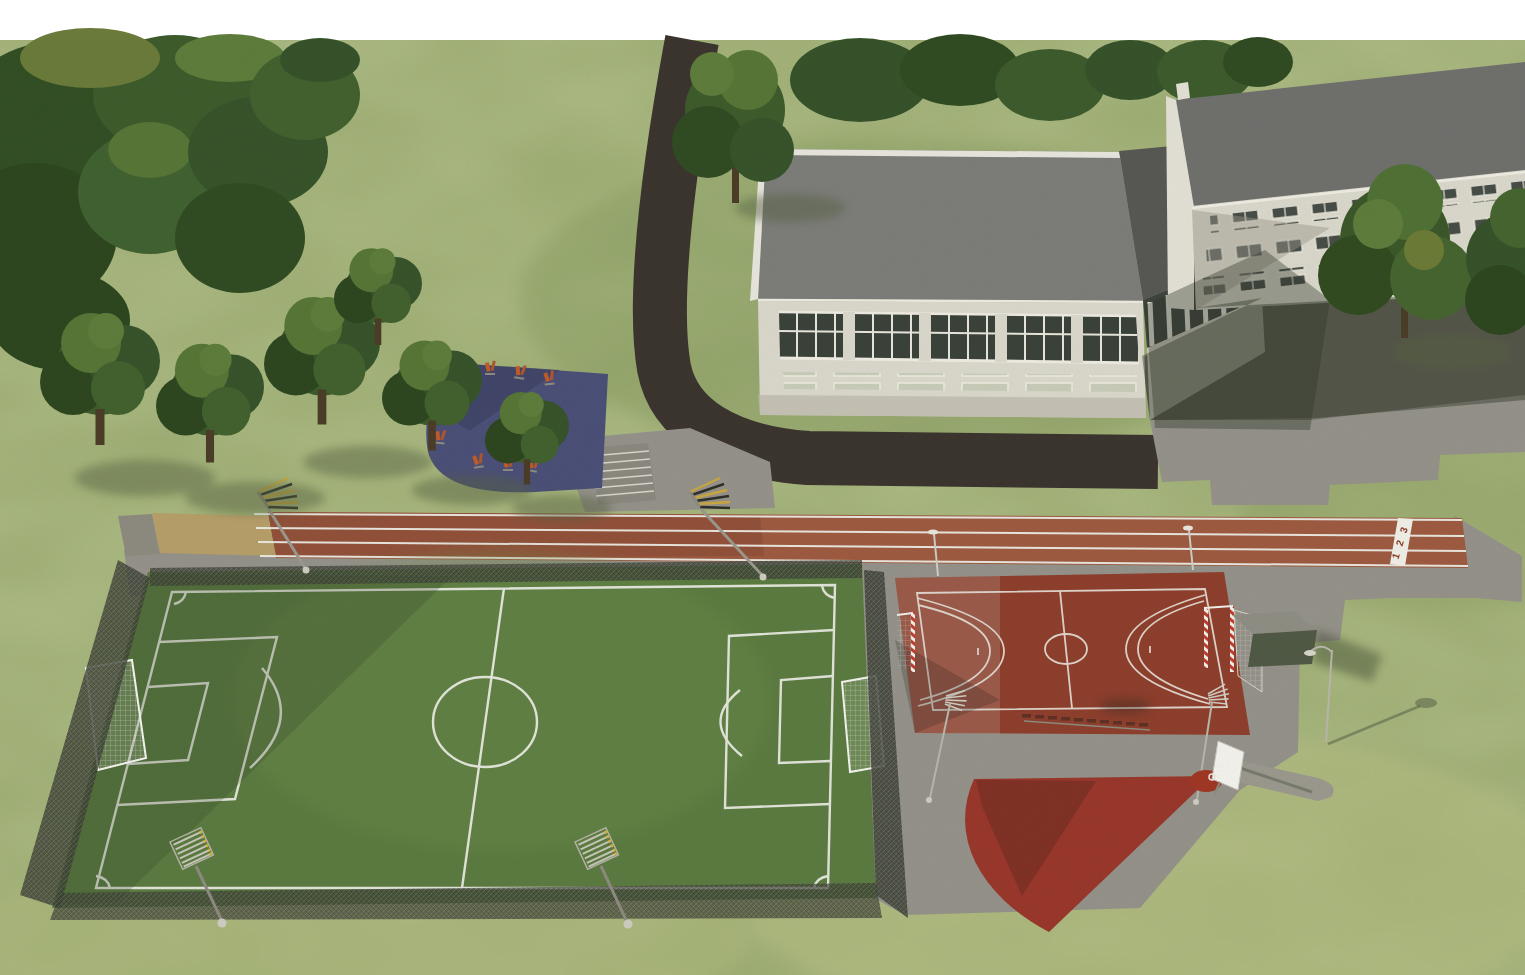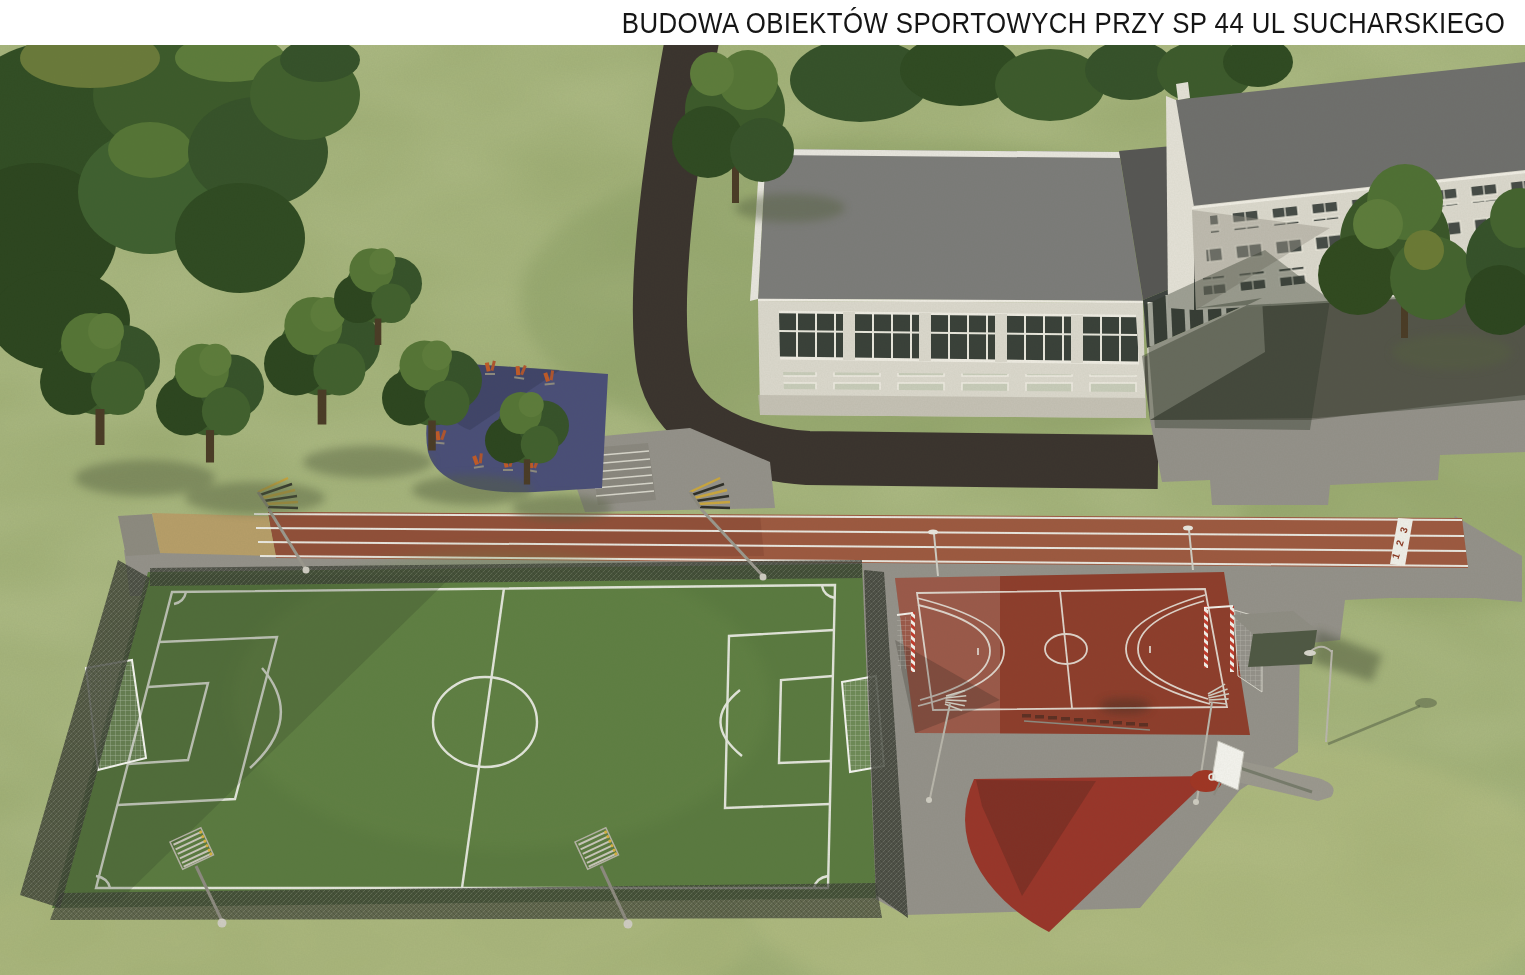--- a/index.html
+++ b/index.html
@@ -475,17 +475,14 @@
   <g>
     <circle cx="1512" cy="258" r="46" fill="#35512a"></circle>
     <circle cx="1500" cy="300" r="35" fill="#2c451f"></circle>
     <circle cx="1520" cy="218" r="30" fill="#44632f"></circle>
   </g>
 </g>
 
 <rect x="0" y="40" width="1525" height="935" filter="url(#grain)" opacity="0.13"></rect>
 </svg>
 
-<div class="title-bar">
-  <div class="title-text">BUDOWA OBIEKTÓW SPORTOWYCH PRZY SP 44 UL SUCHARSKIEGO</div>
+
 </div>
 
-</div>
-
 </body></html>

